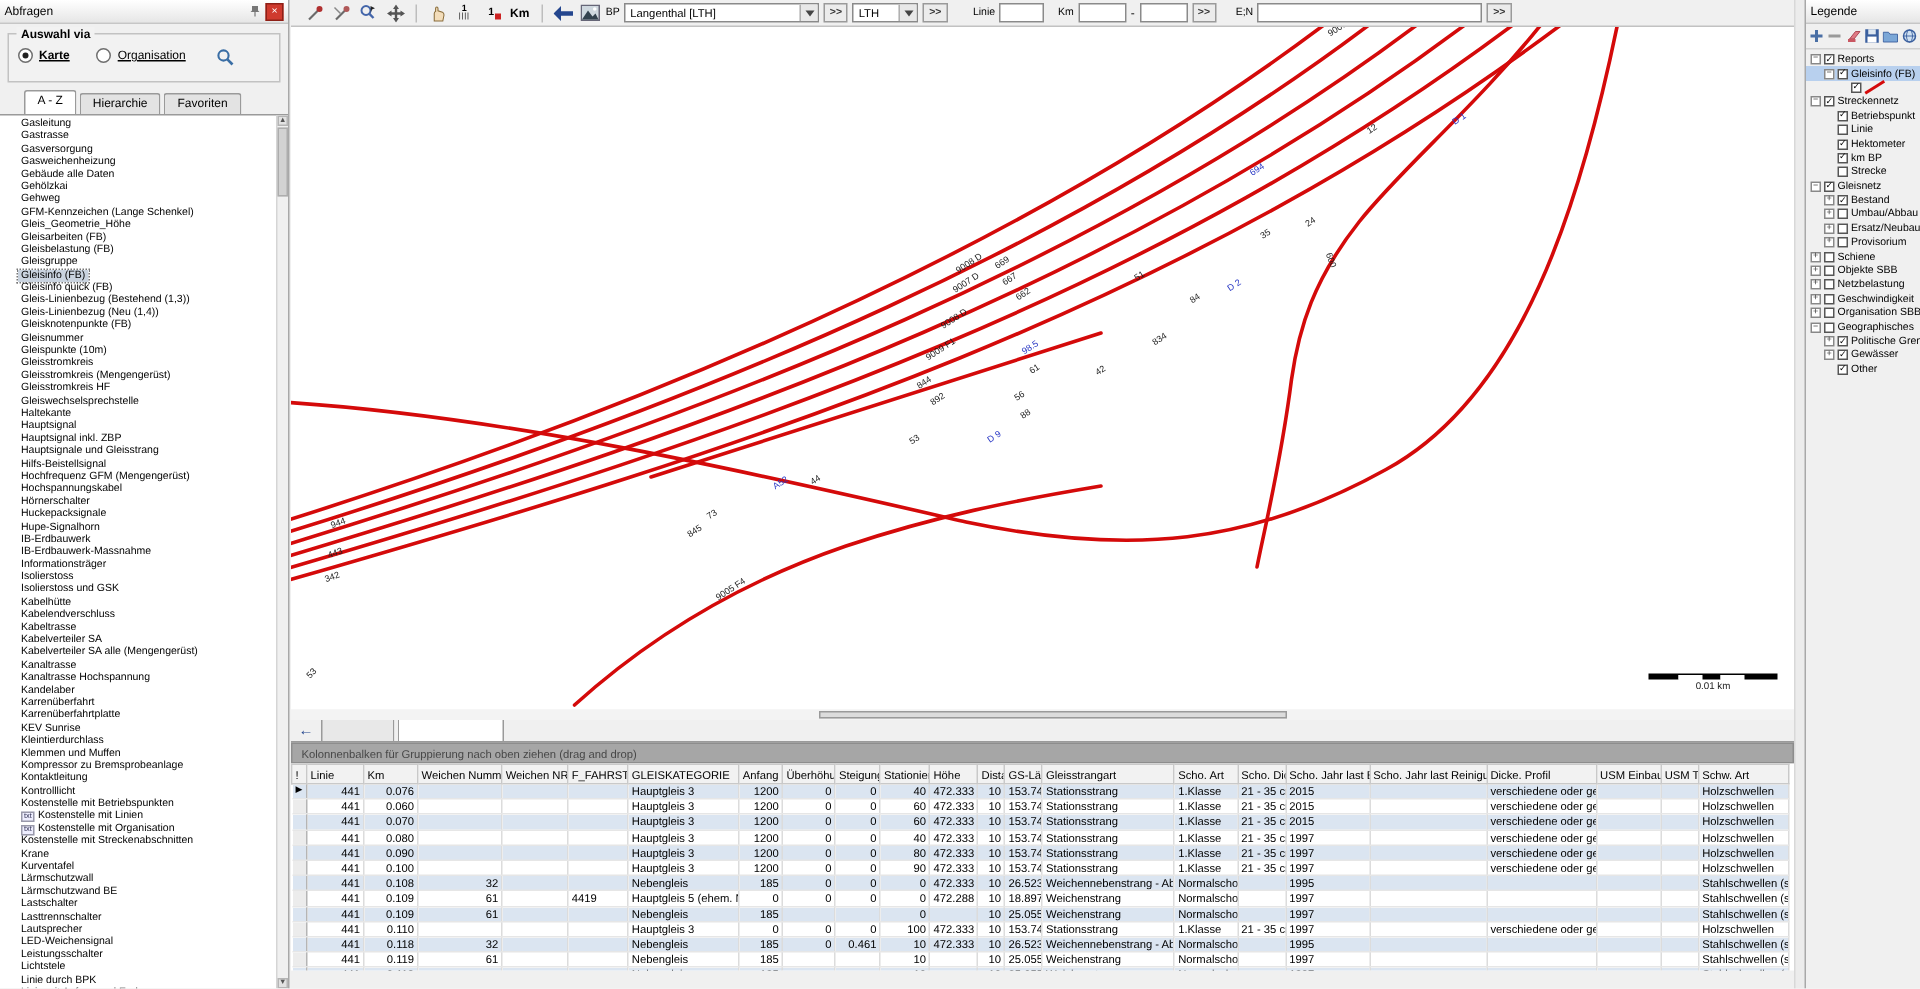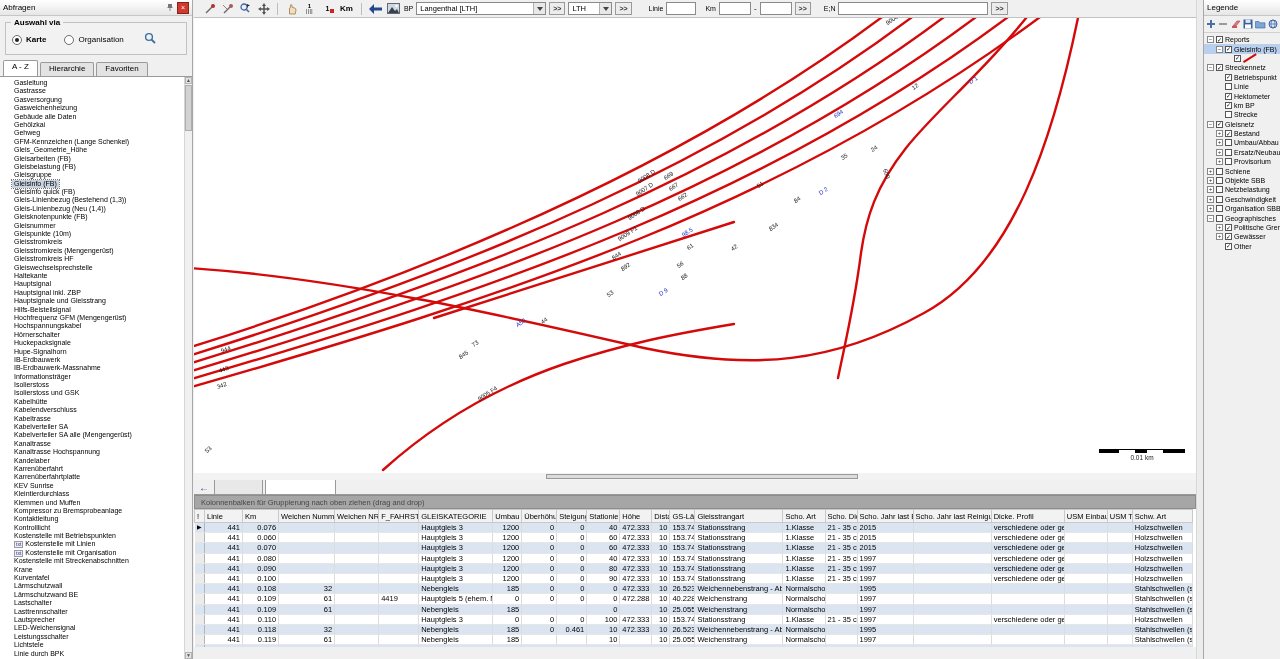--- a/index.html
+++ b/index.html
@@ -11,26 +11,26 @@
     border-right:1px solid #a8a8a8;display:flex;flex-direction:column;box-sizing:border-box;}
   .titlebar{height:15px;flex:0 0 15px;display:flex;align-items:center;padding:0 3px;
     background:linear-gradient(#ffffff,#e6e6e6);border-bottom:1px solid #c6c6c6;font-size:8px;}
   .titlebar .t{flex:1;}
   .winbtn{width:10px;height:10px;margin-left:2px;display:flex;align-items:center;justify-content:center;}
   .closebtn{background:#cf3a2e;border:1px solid #8d2017;color:#fff;font-size:7px;line-height:7px;}
   .groupbox{margin:6px 5px 2px 5px;border:1px solid #c2c2c2;position:relative;
     padding:9px 4px 7px 6px;background:#f2f2f2;}
   .groupbox .cap{position:absolute;top:-5px;left:5px;background:#f2f2f2;padding:0 3px;
     font-size:8px;font-weight:bold;}
-  .radrow{display:flex;align-items:center;gap:4px;font-size:8px;}
+  .radrow{display:flex;align-items:flex-start;gap:4px;font-size:8px;text-decoration:underline;}
   .radio{width:8px;height:8px;border:1px solid #6f6f6f;border-radius:50%;background:#fff;
     display:inline-flex;align-items:center;justify-content:center;}
   .radio.on::after{content:"";width:4px;height:4px;border-radius:50%;background:#222;}
   .radrow .lbl{margin-right:14px;font-weight:bold;}
-  .tabs{display:flex;align-items:flex-end;margin:4px 0 0 3px;font-size:8px;height:15px;}
+  .tabs{display:flex;align-items:flex-end;margin:4px 0 0 16px;font-size:8px;height:15px;}
   .tab{border:1px solid #9a9a9a;border-bottom:none;background:#e3e3e3;padding:1px 8px;
     border-radius:2px 2px 0 0;margin-right:2px;height:11px;}
   .tab.active{background:#fff;height:13px;font-weight:normal;}
   #list{flex:1;background:#fff;border-top:1px solid #9a9a9a;overflow:hidden;position:relative;
     font-size:7px;padding:2px 8px 0 14px;}
   .li{height:8.4px;line-height:8.4px;white-space:nowrap;display:flex;align-items:center;gap:2px;}
   .li .seltxt{background:#c9d3df;outline:1px dotted #777;padding:0 2px;margin-left:-2px;}
   .txtico{font-size:5px;color:#335;border:1px solid #99a;background:#eef;padding:0 1px;line-height:5px;}
   #listscroll{position:absolute;right:0;top:0;bottom:0;width:7px;background:#f0f0f0;
     border-left:1px solid #d5d5d5;}
@@ -570,21 +570,21 @@
           </colgroup>
         <thead>
             <tr id="gridhead">
               <th>!</th>
               <th>Linie</th>
               <th>Km</th>
               <th>Weichen Nummer</th>
               <th>Weichen NR Zusatz</th>
               <th>F_FAHRSTRASSE</th>
               <th>GLEISKATEGORIE</th>
-              <th>Umbau</th>
+              <th>Anfang</th>
               <th>Überhöhung</th>
               <th>Steigung</th>
               <th>Stationierung</th>
               <th>Höhe</th>
               <th>Distanz</th>
               <th>GS-Länge</th>
               <th>Gleisstrangart</th>
               <th>Scho. Art</th>
               <th>Scho. Dicke</th>
               <th>Scho. Jahr last Erneuerung</th>
@@ -778,21 +778,21 @@
               <td class="num">61</td>
               <td class="num"></td>
               <td>4419</td>
               <td>Hauptgleis 5  (ehem. NG2)</td>
               <td class="num">0</td>
               <td class="num">0</td>
               <td class="num">0</td>
               <td class="num">0</td>
               <td class="num">472.288</td>
               <td class="num">10</td>
-              <td class="num">40.228</td>
+              <td class="num">18.897</td>
               <td>Weichenstrang</td>
               <td>Normalschotter</td>
               <td></td>
               <td>1997</td>
               <td></td>
               <td></td>
               <td></td>
               <td></td>
               <td>Stahlschwellen (sch</td>
             </tr>

